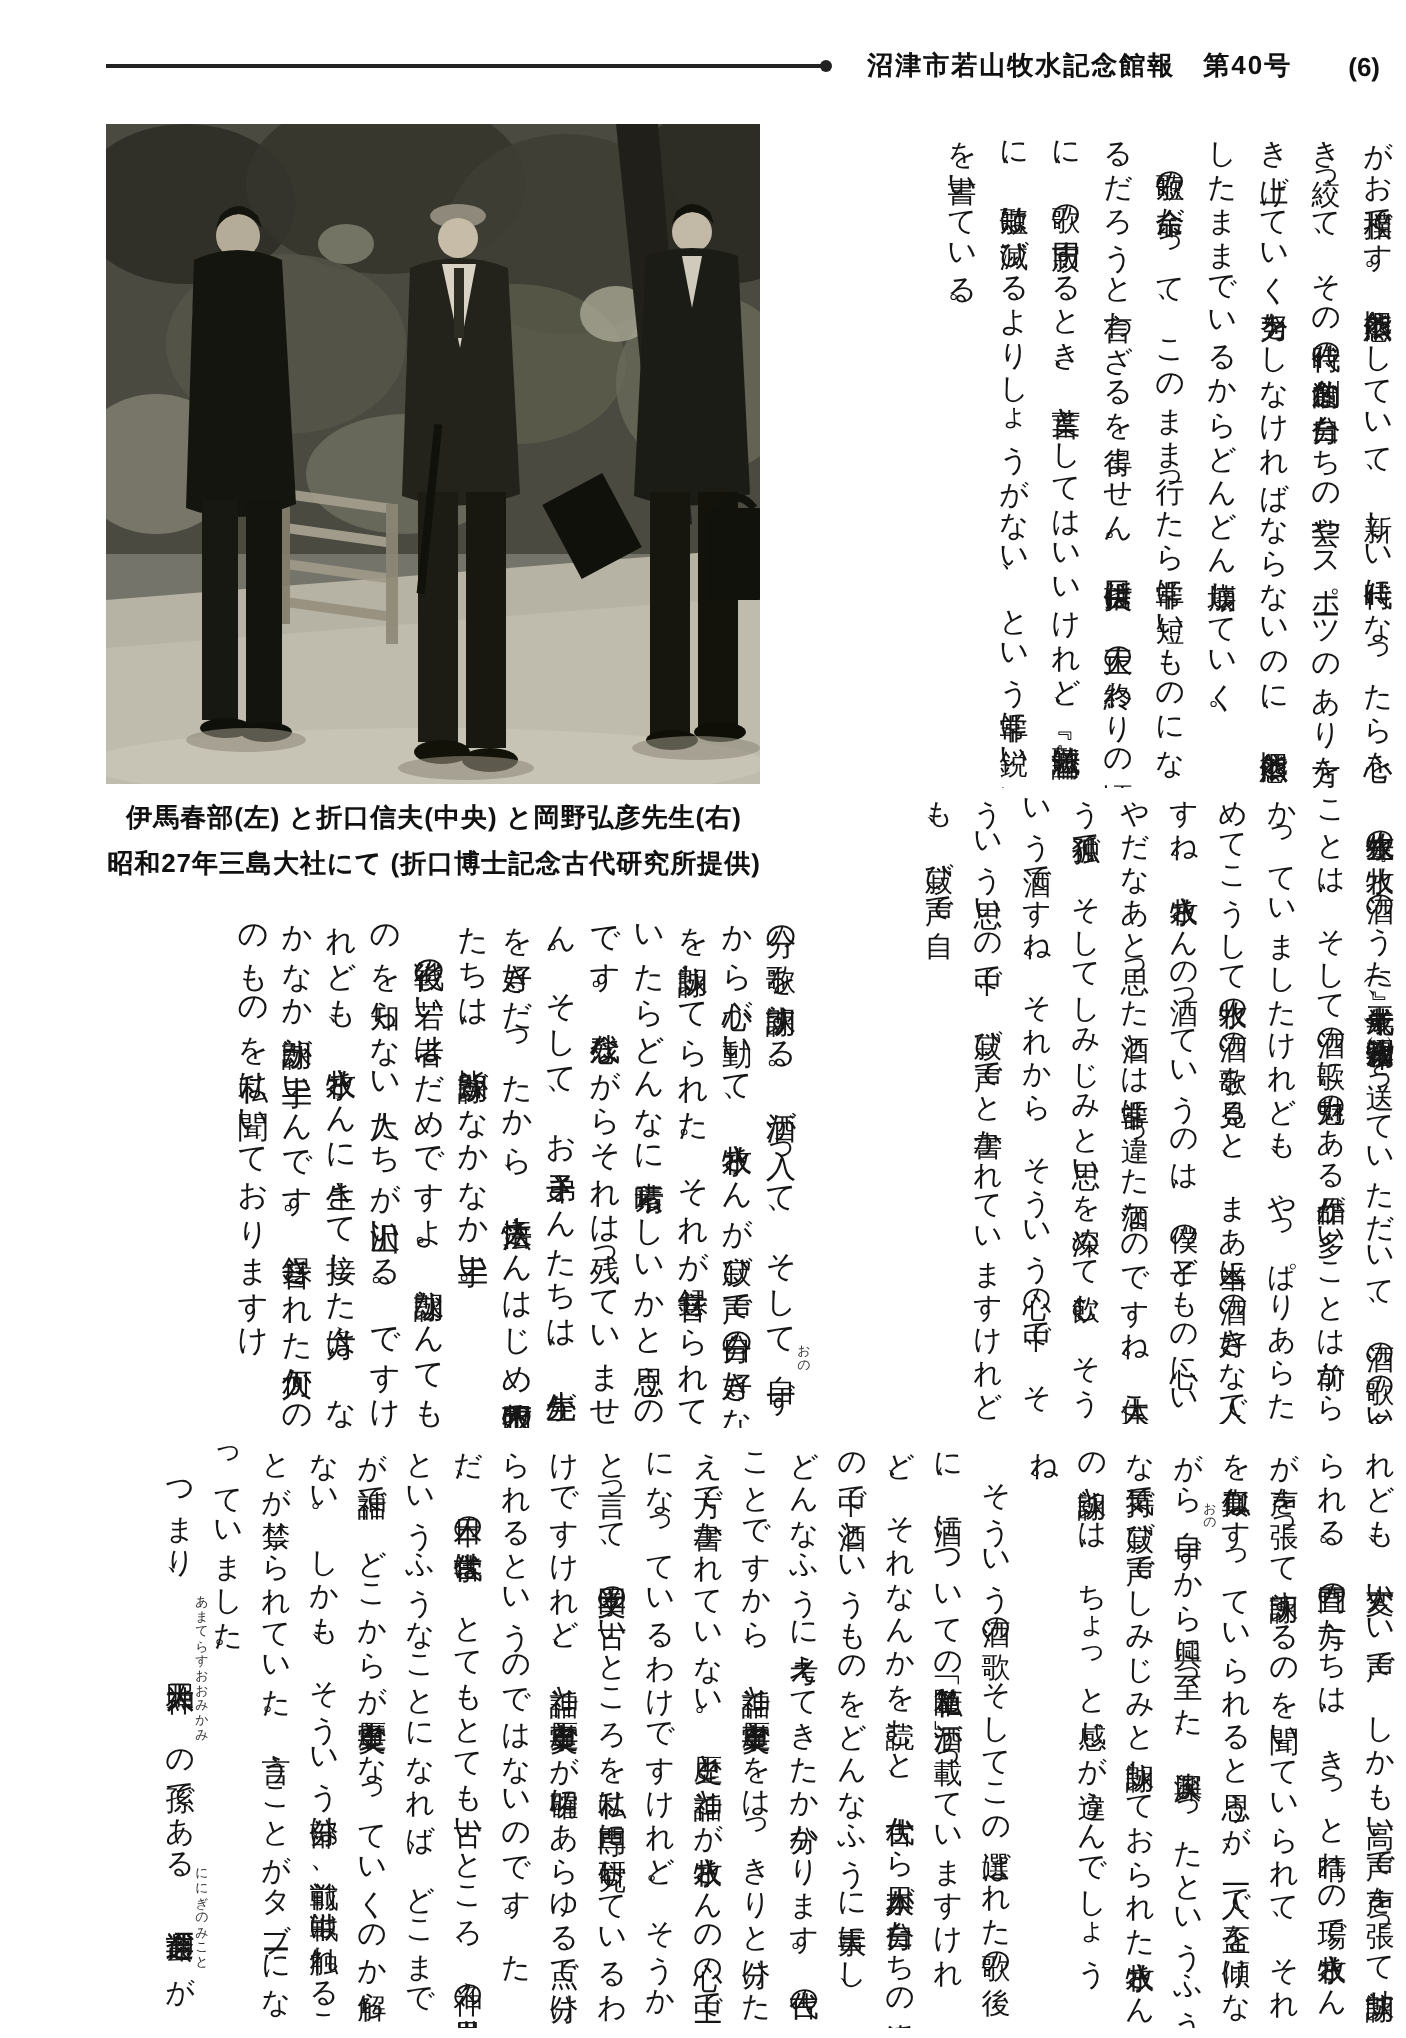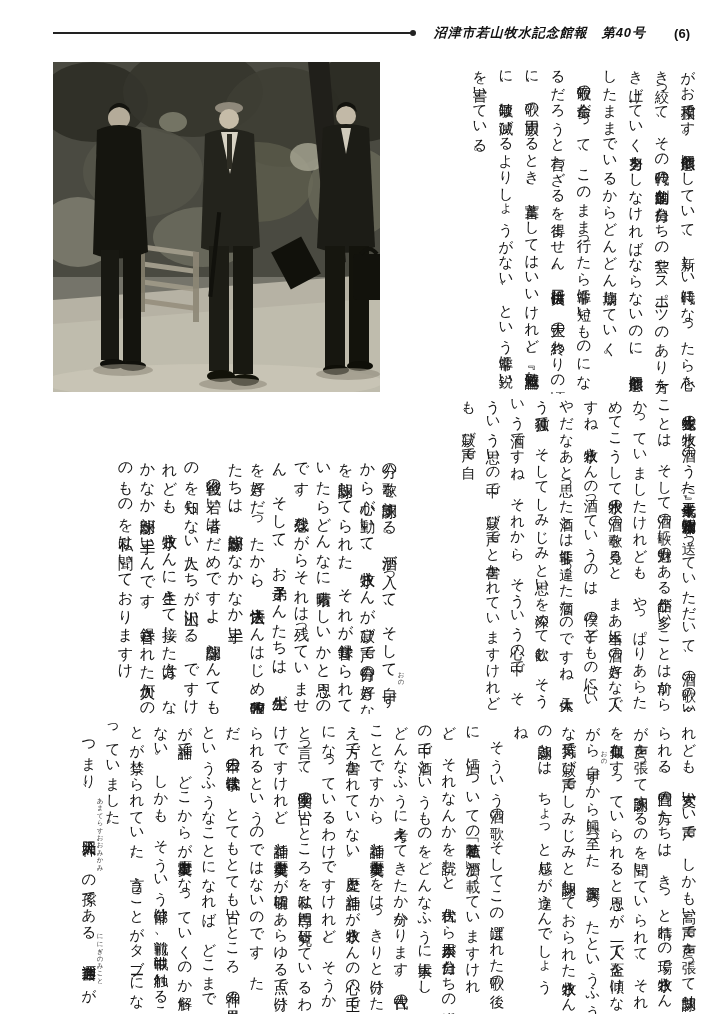--- a/index.html
+++ b/index.html
@@ -14,21 +14,21 @@
   }
   
   .header{
     position:absolute;left:53px;top:24px;right:13px;
     display:flex;align-items:center;
     font-family:"Liberation Sans",sans-serif;
     font-weight:bold;font-size:13px;color:#111;
   }
   .header-rule{flex:1;border-top:2px solid #222;height:0;}
   .header-dot{width:6px;height:6px;border-radius:50%;background:#222;margin-left:-1px;}
-  .header-title{margin-left:18px;letter-spacing:1px;white-space:nowrap;font-style:italic;}
+  .header-title{margin-left:18px;letter-spacing:1px;white-space:nowrap;}
   .header-page{margin-left:28px;}
   
   .photo{
     position:absolute;left:53px;top:62px;width:327px;height:330px;
     background:#6b6a60;
   }
   .photo svg{display:block;}
   
   .caption{
     position:absolute;left:49px;top:397px;width:336px;
@@ -138,20 +138,24 @@
         <rect x="300" y="192" width="30" height="46" rx="4" fill="#12120c"></rect>
         <path d="M308,192 q8,-10 16,0" stroke="#12120c" stroke-width="4" fill="none"></path>
       </g>
 
       <ellipse cx="70" cy="308" rx="30" ry="6" fill="#8f8b7c" opacity="0.6"></ellipse>
       <ellipse cx="180" cy="322" rx="34" ry="6" fill="#8f8b7c" opacity="0.6"></ellipse>
       <ellipse cx="295" cy="312" rx="32" ry="6" fill="#8f8b7c" opacity="0.6"></ellipse>
     </svg>
   </div>
 
+  <div class="caption">
+    <div>伊馬春部(左) と折口信夫(中央) と岡野弘彦先生(右)</div>
+    <div>昭和27年三島大社にて (折口博士記念古代研究所提供)</div>
+  </div>
 
   <div class="vtext vt-top-right">がお相撲です。旧態依然としていて、新しい時代になったら心を引き絞って、その時代の創造的な自分たちの芸やスポーツのあり方を築き上げていく努力をしなければならないのに、旧態依然としたままでいるからどんどん崩壊していく。
 　短歌の余命だって、このまま行ったら非常に短いものになるだろうと言わざるを得ません。折口信夫は、大正の終わりの頃に、歌の円寂するとき、言葉としてはいいけれど、『短歌滅亡論』に、短歌は滅びるよりしょうがない、という非常に鋭い評論を書いている。</div>
 
   <div class="vtext vt-middle-right">　牧水先生の『牧水　酒のうた』(平成十九年、㈳沼津牧水会刊)を送っていただいて、酒の歌の多いことは、そして酒の歌に魅力のある作品が多いことは前から当然分かっていましたけれども、やっぱりあらためてこうして牧水の酒の歌を見ると、まあ本当に酒の好きな人ですね。牧水さんの酒っていうのは、僕の子どもの心にいやだなあと思った酒とは非常に違った酒なのですね。大体こう孤独で、そしてしみじみと思いを深めて飲む。そういう酒ですね。それから、そういう心の中で、そういう思いの中で、寂び声でと書かれていますけれども、寂び声で自</div>
 
   <div class="vtext vt-middle-left">分の歌を朗詠する。酒が入って、そして<ruby>自<rt>おの</rt></ruby>ずから心が動いて、牧水さんが寂び声で自分の好きな歌を朗詠してられた。それが録音せられていたらどんなに素晴らしいかと思うのです。残念ながらそれは残っていません。そして、お弟子さんたちは、先生が朗詠を好きだったから、大悟法さんはじめ牧水門下の方たちは、皆朗詠がなかなか上手い。
 　戦後の若い者はだめですよ。朗詠なんてものを知らない人たちが沢山いる。ですけれども、牧水さんに生きて接した方々は、なかなか朗詠が上手いんです。録音された何人かの方のものを私は聞いておりますけ</div>
 
   <div class="vtext vt-bottom">れども、大変いい声で、しかも高い声で声を張って朗詠せられる。直門の方たちは、きっと晴れの場で牧水さんが声を張って朗詠するのを聞いていられて、それを真似なすっていられると思うが、一人で盃を傾けながら<ruby>自<rt>おの</rt></ruby>ずから興に至った、興深まったというふうな気持で寂び声でしみじみと朗詠しておられた牧水さんの朗詠とは、ちょっと感じが違うんでしょうね。

